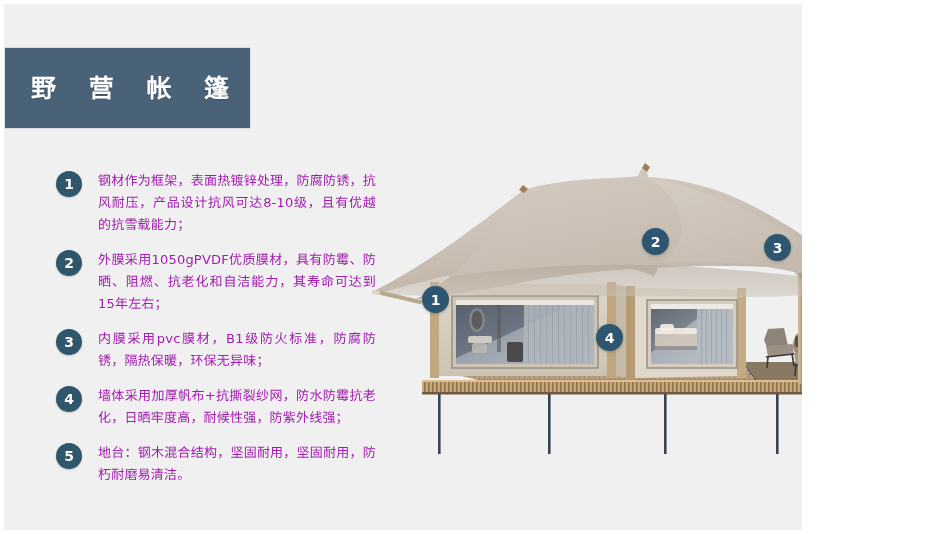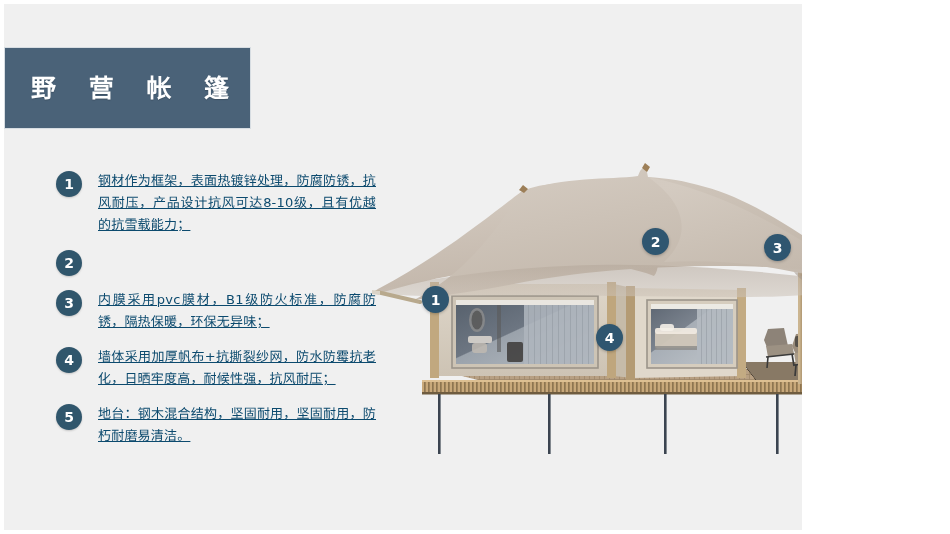--- a/index.html
+++ b/index.html
@@ -74,24 +74,23 @@
     display: flex;
     align-items: center;
     justify-content: center;
     margin-top: 1px;
     box-shadow: 0 1px 2px rgba(0,0,0,.18);
   }
   .feature-text {
     margin-left: 16px;
     font-size: 13px;
     line-height: 22px;
-    color: #0c4a6e;
+    color: #a21caf;
     letter-spacing: .2px;
     text-align: justify;
-    text-decoration: underline;
   }
 
   
   .tent-figure {
     position: absolute;
     left: 360px;
     top: 150px;
     width: 580px;
     height: 300px;
   }
@@ -140,30 +139,31 @@
 
   <div class="feature-list">
 
     <div class="feature-item">
       <span class="badge">1</span>
       <span class="feature-text">钢材作为框架，表面热镀锌处理，防腐防锈，抗风耐压，产品设计抗风可达8-10级，且有优越的抗雪载能力；</span>
     </div>
 
     <div class="feature-item">
       <span class="badge">2</span>
+      <span class="feature-text">外膜采用1050gPVDF优质膜材，具有防霉、防晒、阻燃、抗老化和自洁能力，其寿命可达到15年左右；</span>
     </div>
 
     <div class="feature-item">
       <span class="badge">3</span>
       <span class="feature-text">内膜采用pvc膜材，B1级防火标准，防腐防锈，隔热保暖，环保无异味；</span>
     </div>
 
     <div class="feature-item">
       <span class="badge">4</span>
-      <span class="feature-text">墙体采用加厚帆布+抗撕裂纱网，防水防霉抗老化，日晒牢度高，耐候性强，抗风耐压；</span>
+      <span class="feature-text">墙体采用加厚帆布+抗撕裂纱网，防水防霉抗老化，日晒牢度高，耐候性强，防紫外线强；</span>
     </div>
 
     <div class="feature-item">
       <span class="badge">5</span>
       <span class="feature-text">地台：钢木混合结构，坚固耐用，坚固耐用，防朽耐磨易清洁。</span>
     </div>
 
   </div>
 
   <div class="tent-figure">

